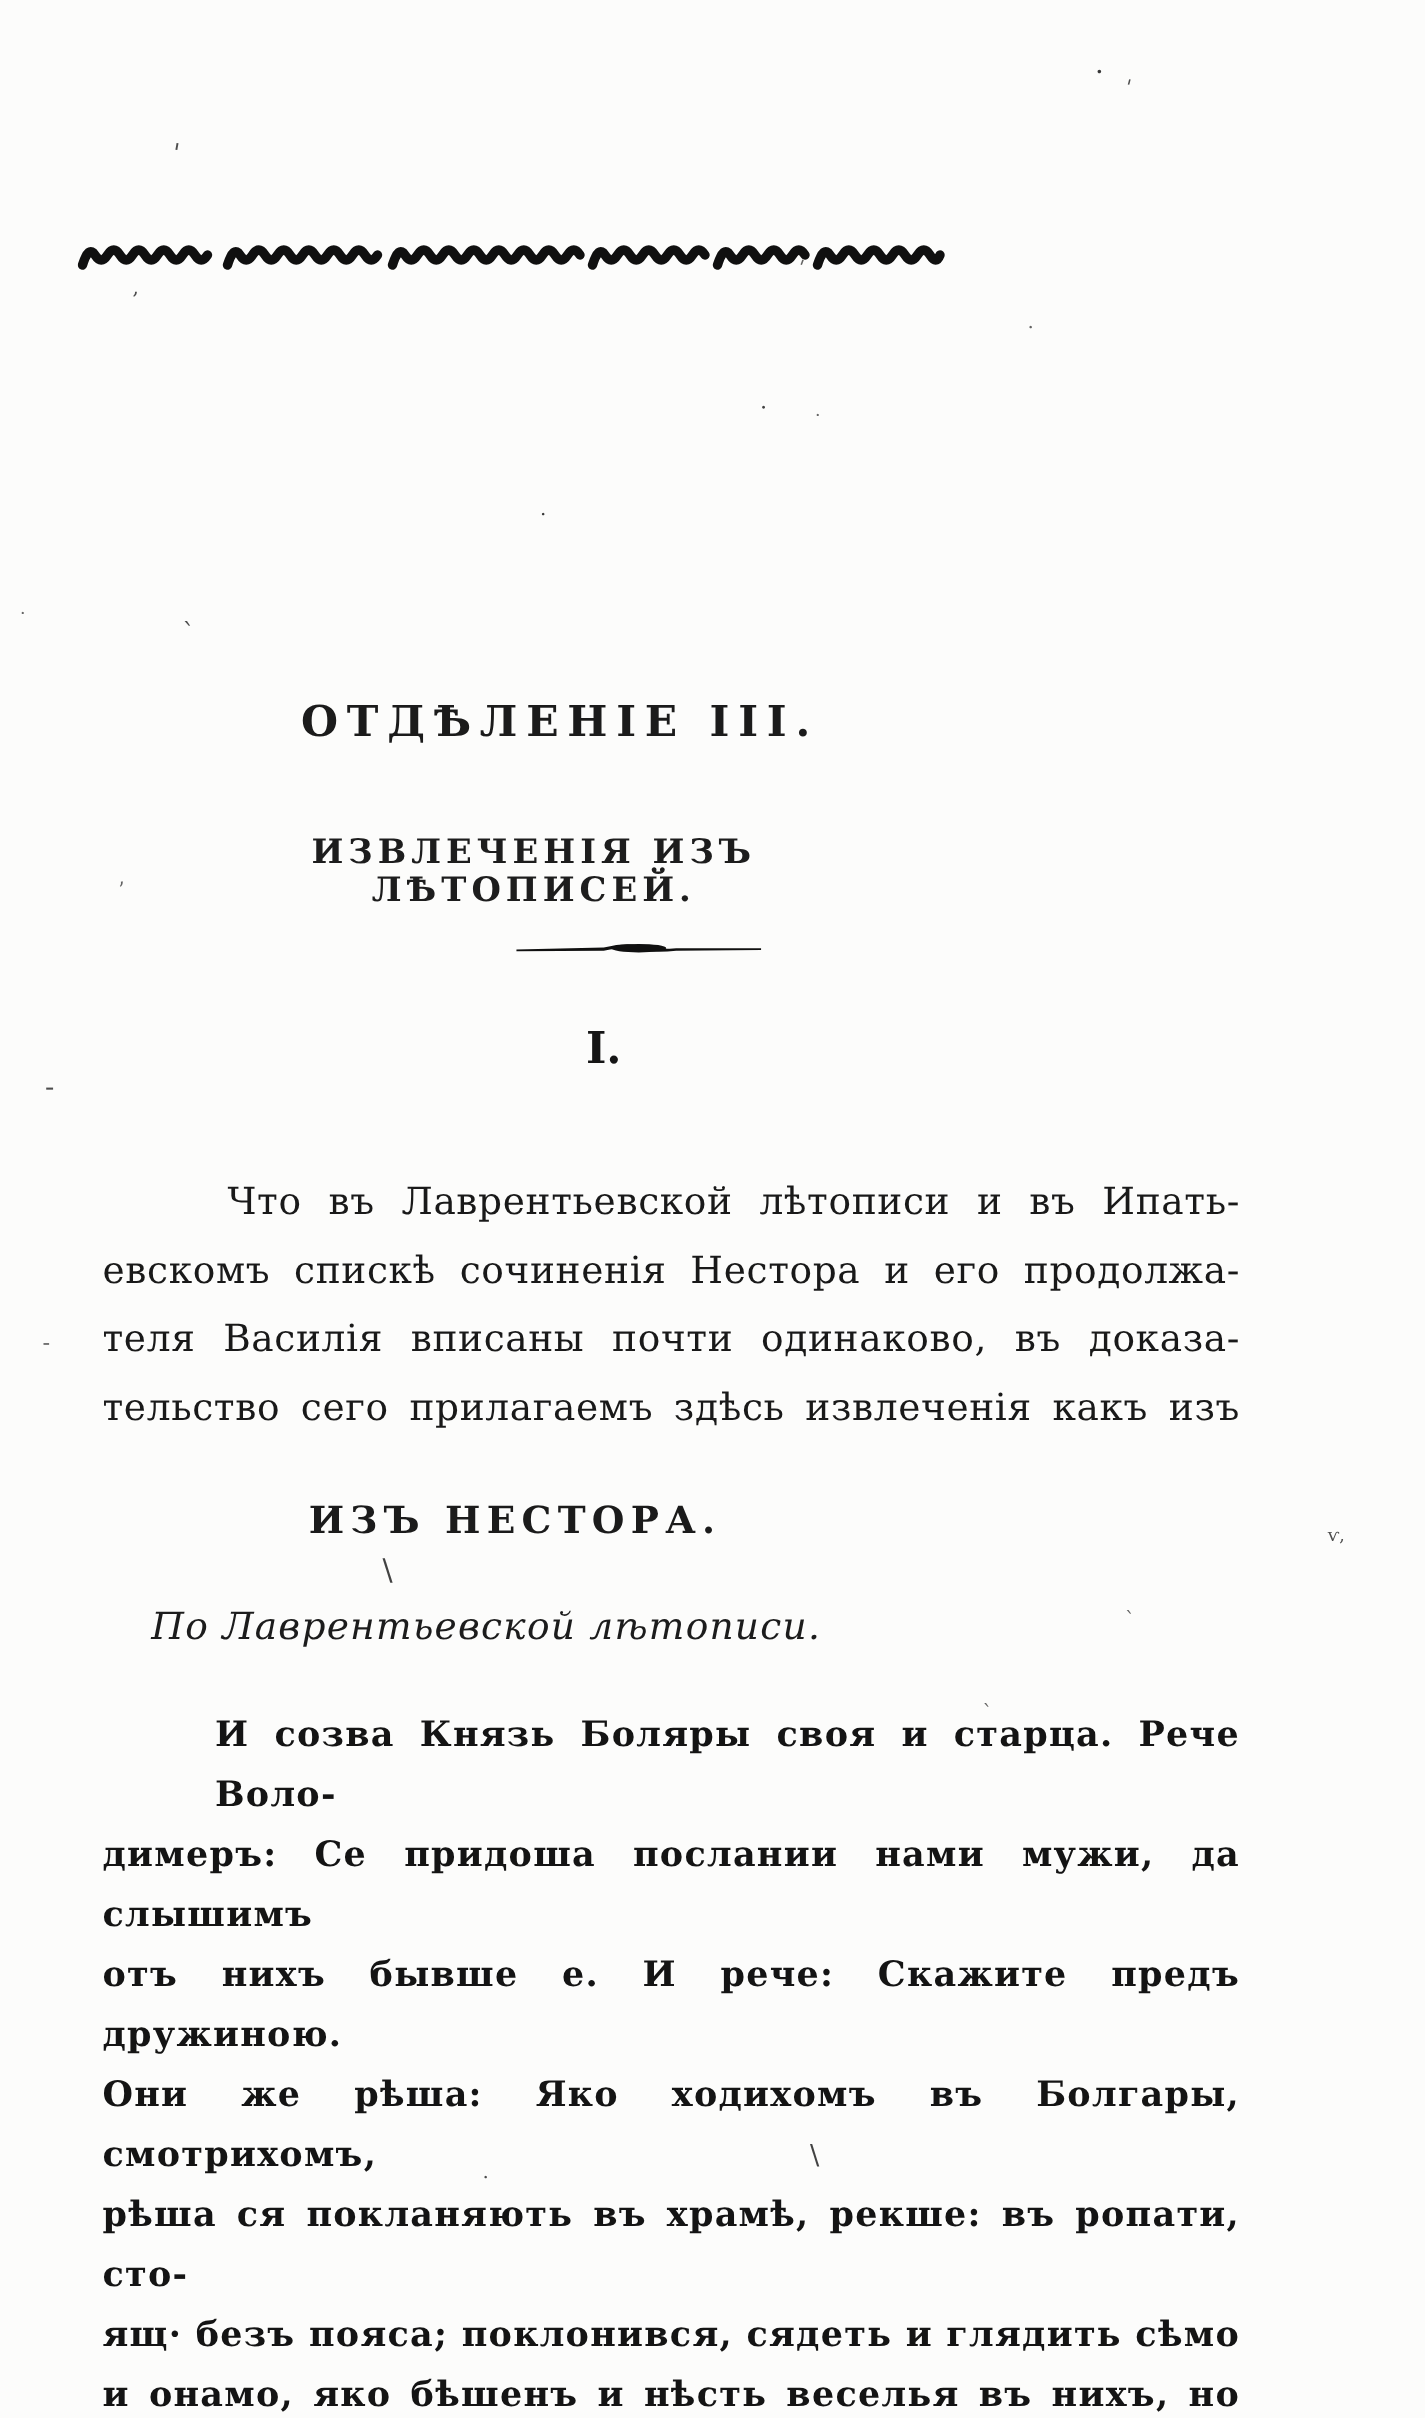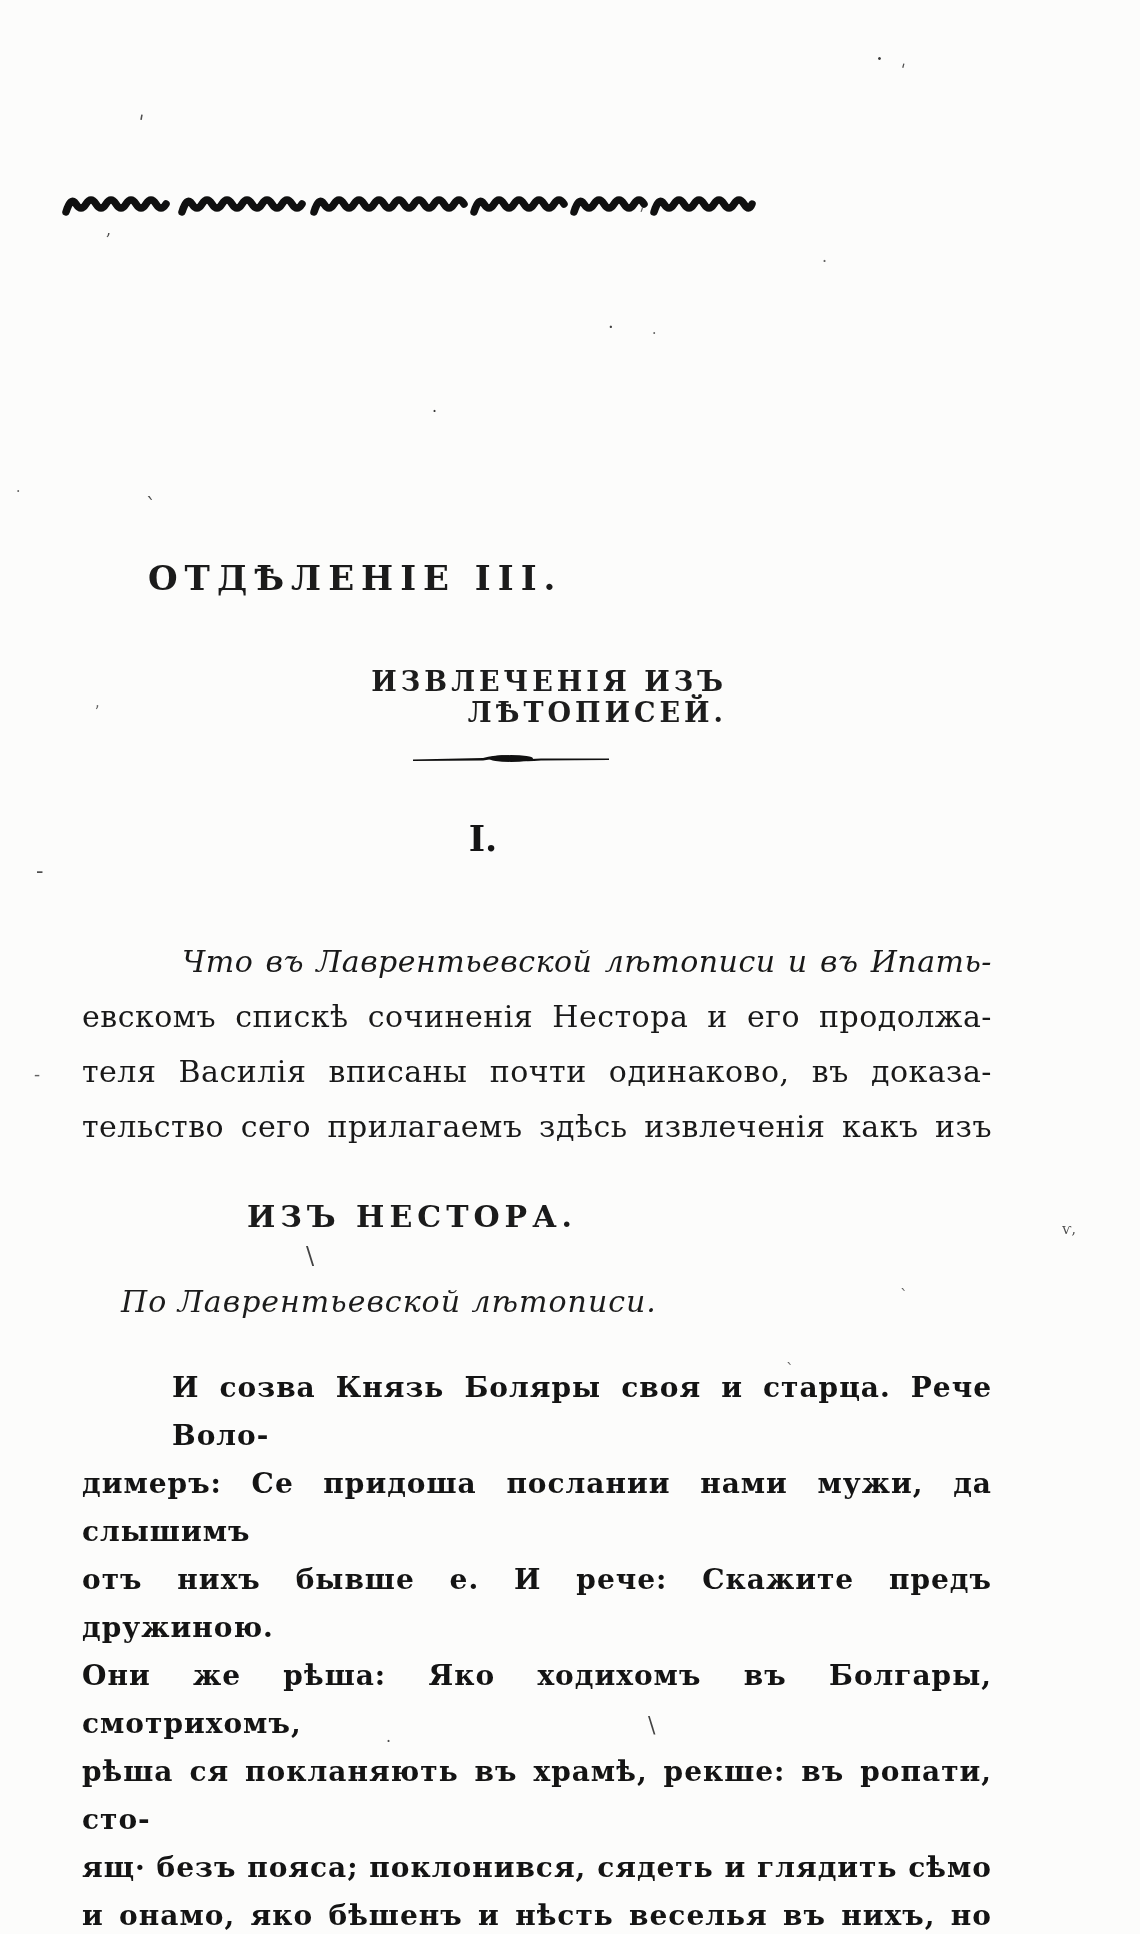--- a/index.html
+++ b/index.html
@@ -7,25 +7,25 @@
     width:1140px;height:1934px;position:relative;overflow:hidden;
     background:#fcfcfb;
     font-family:"DejaVu Serif","Liberation Serif",serif;
     color:#1a1a1a;
   }
   .abs{position:absolute;}
   
   #ornament{left:62px;top:190px;width:696px;height:34px;}
   
   .h-title{
-    left:148px;top:558px;width:600px;
+    left:148px;top:558px;width:600px;text-align:center;
     font-size:34px;font-weight:bold;letter-spacing:7px;color:#1b1b1b;
   }
   .h-subtitle{
-    left:127px;top:666px;width:600px;text-align:right;
+    left:127px;top:666px;width:600px;text-align:center;
     font-size:27px;font-weight:bold;letter-spacing:4px;color:#1d1d1d;
   }
   #divider{left:413px;top:752px;width:196px;height:14px;}
   .h-section{
     left:433px;top:818px;width:100px;text-align:center;
     font-size:35px;font-weight:bold;color:#151515;
   }
   .h-nestor{
     left:112px;top:1199px;width:600px;text-align:center;
     font-size:30px;font-weight:bold;letter-spacing:5px;color:#1b1b1b;
@@ -36,21 +36,21 @@
   }
   
   .para{left:82px;width:910px;}
   #intro-para{top:934px;font-size:30px;line-height:55px;letter-spacing:.5px;color:#191919;}
   #slavonic-para{
     top:1364px;font-size:28px;line-height:48px;font-weight:bold;
     letter-spacing:1px;color:#141414;
   }
   .jline{text-align:justify;text-align-last:justify;white-space:normal;}
   .jline.last{text-align-last:left;}
-  #intro-para .jline.first{padding-left:100px;font-style:italic;}
+  #intro-para .jline.first{padding-left:100px;}
   #slavonic-para .jline.first{padding-left:90px;}
   
   .speck{position:absolute;color:#222;font-family:"DejaVu Serif",serif;line-height:1;user-select:none;}
 </style>
 </head>
 <body>
 
 <svg id="ornament" class="abs" viewBox="0 0 696 34" xmlns="http://www.w3.org/2000/svg">
   <g fill="none" stroke="#101010" stroke-width="7.5" stroke-linecap="round">
     <path d="M4,22 Q9,6 14,14 T24,14 T34,14 T44,14 T54,14 T64,14 T74,14 T84,14 T94,14 T104,14"></path>

